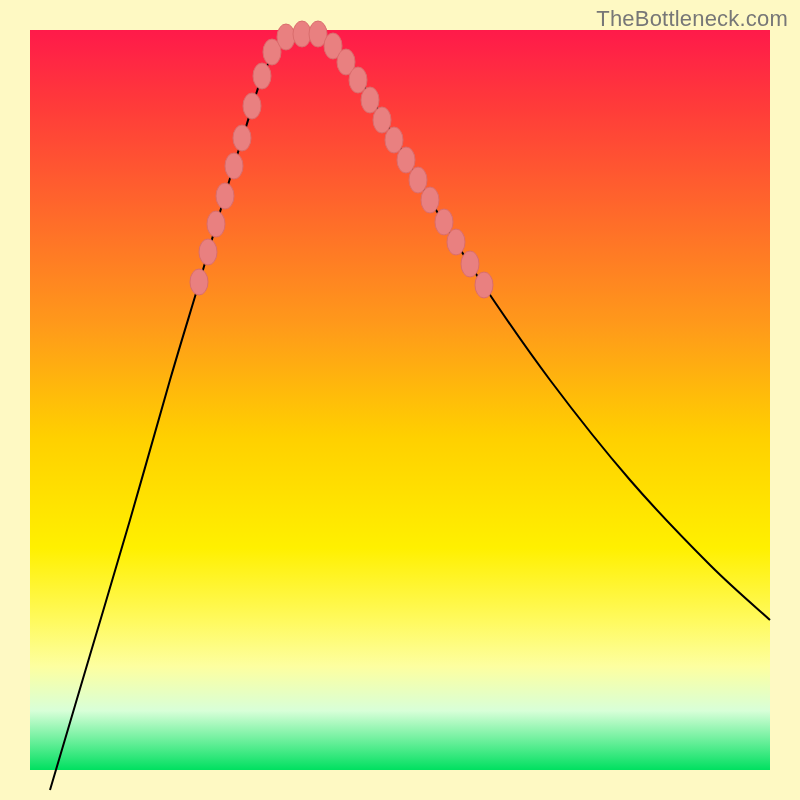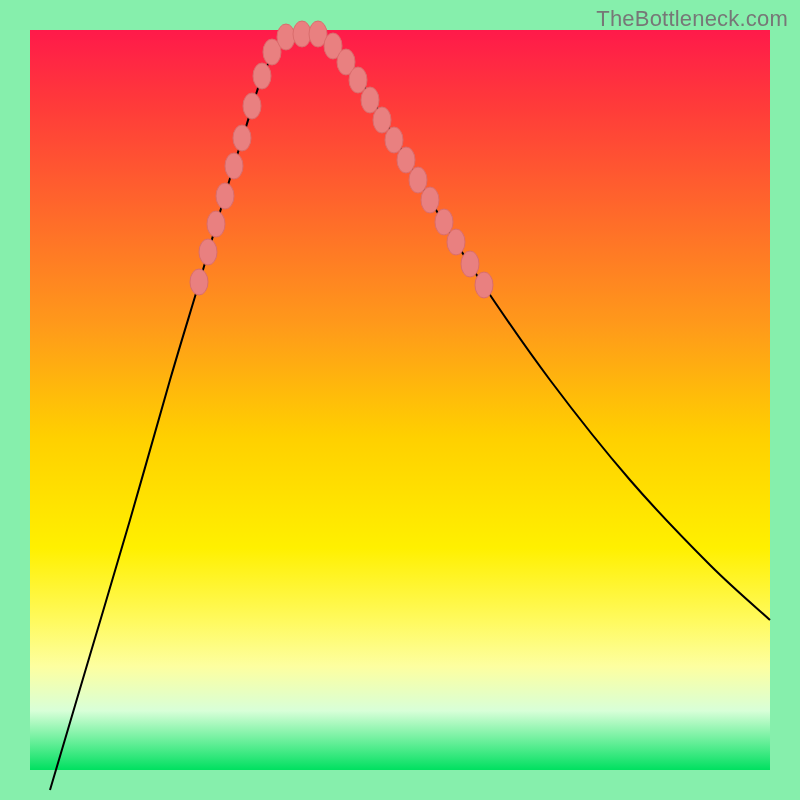--- a/index.html
+++ b/index.html
@@ -7,21 +7,21 @@
     width: 800px;
     height: 800px;
     background: #000;
     position: relative;
     overflow: hidden;
     font-family: Arial, Helvetica, sans-serif;
   }
   .frame {
     position: absolute;
     inset: 0;
-    background: #86efac;
+    background: #fef9c3;
   }
   .plot-area {
     position: absolute;
     left: 30px;
     top: 30px;
     width: 740px;
     height: 740px;
     background: linear-gradient(to bottom,
       #ff1a4a 0%,
       #ff3a3a 10%,

